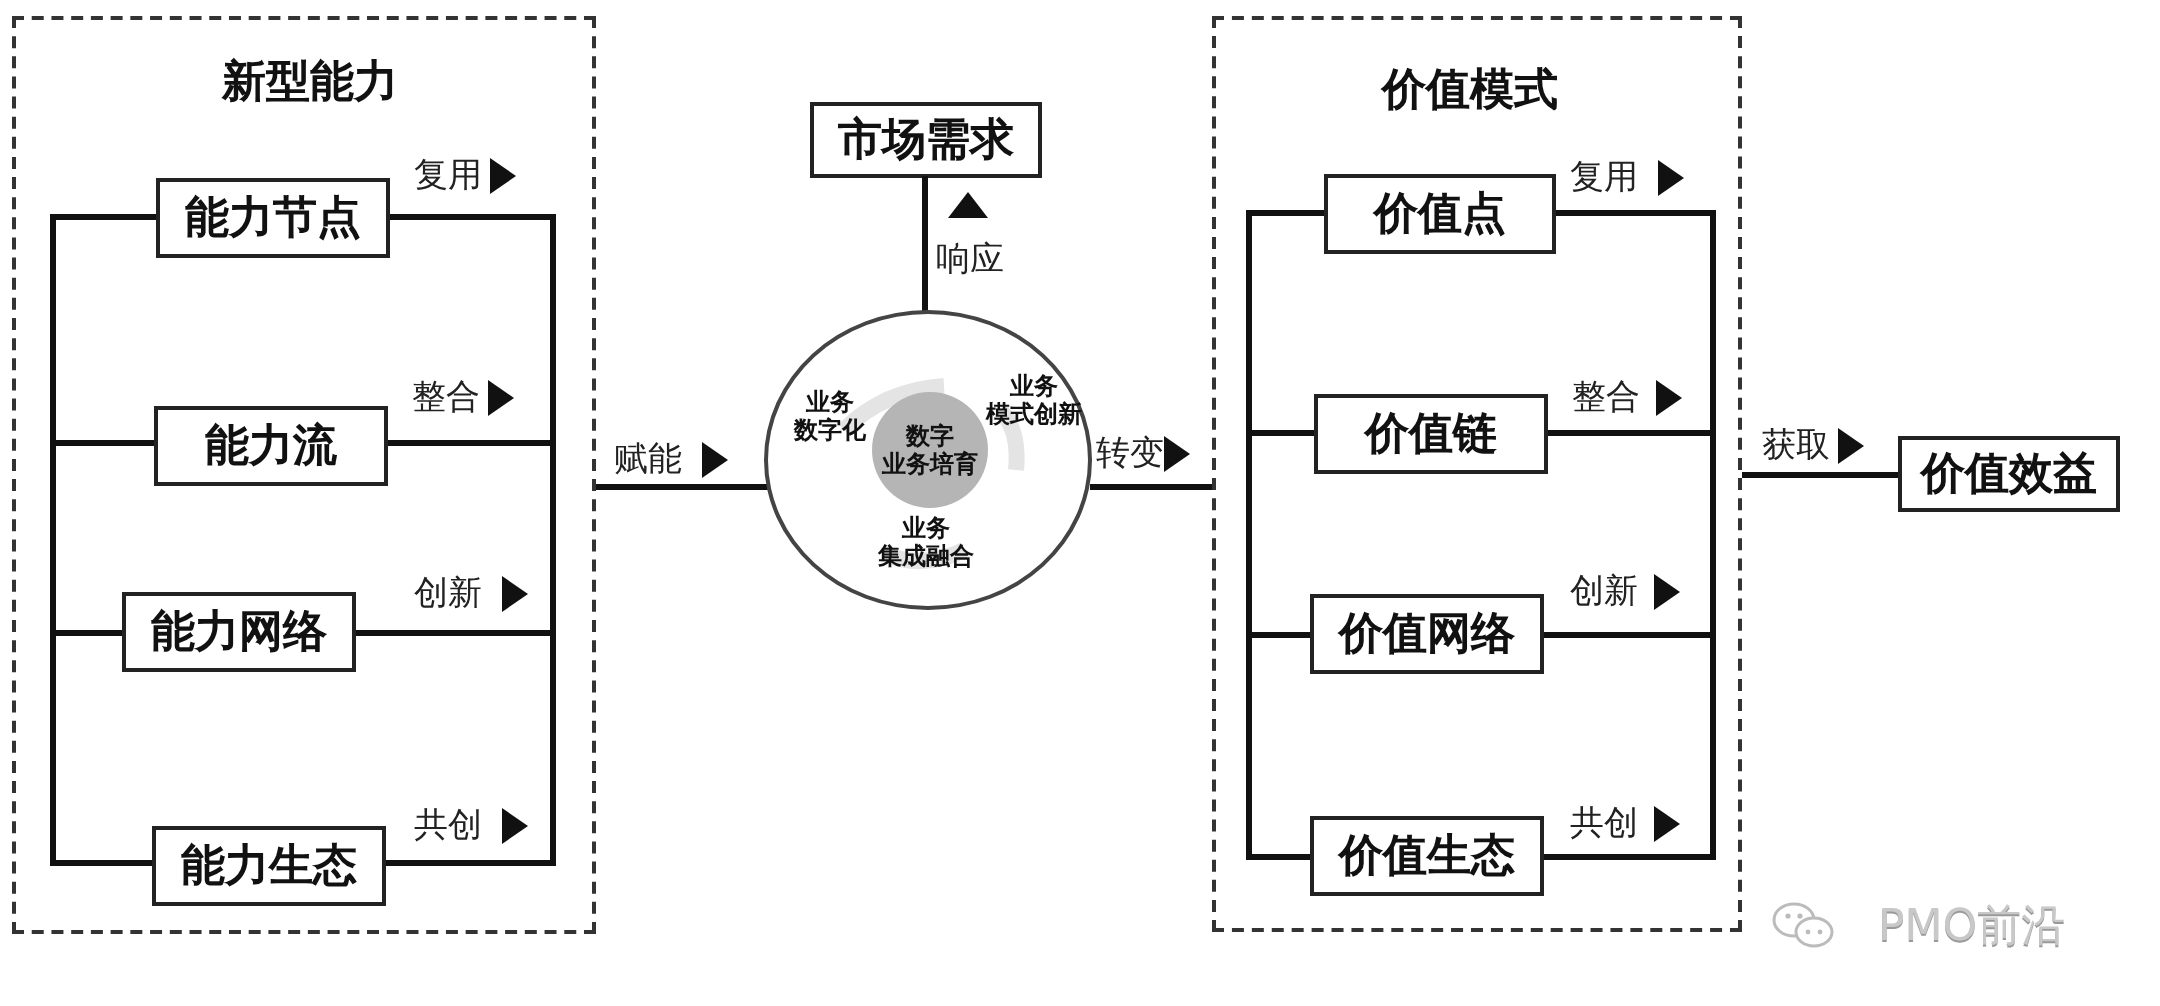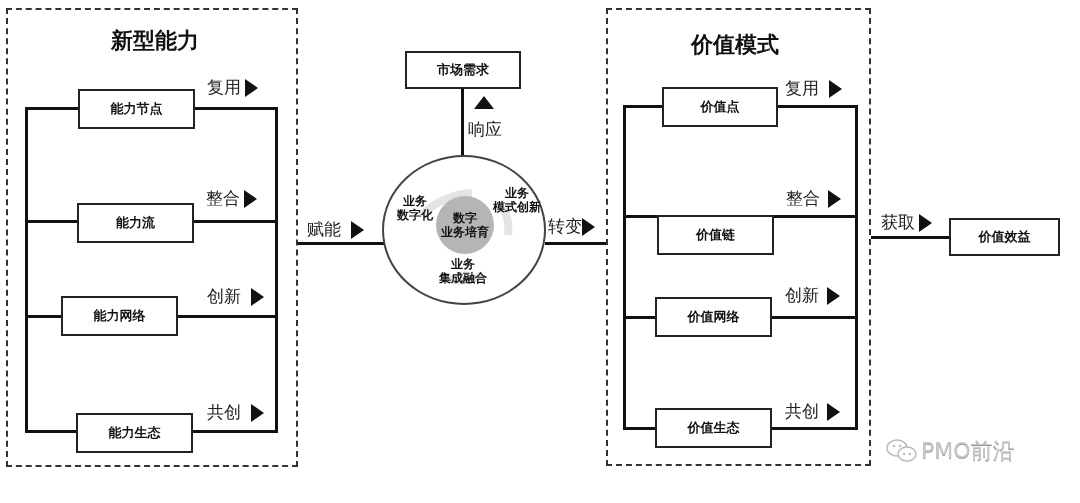--- a/index.html
+++ b/index.html
@@ -3,32 +3,32 @@
 <meta charset="utf-8">
 <style>
   html, body { margin: 0; padding: 0; background: #ffffff; }
   body { width: 1080px; height: 503px; position: relative; overflow: hidden;
          font-family: "DejaVu Sans", "Liberation Sans", sans-serif; color: #111; }
   .abs { position: absolute; }
   .dashed { position: absolute; border: 2px dashed #333; box-sizing: border-box; }
   .group-title { position: absolute; font-weight: bold; font-size: 22px; text-align: center; }
   .node { position: absolute; box-sizing: border-box; border: 2px solid #222; background: #fff;
           display: flex; align-items: center; justify-content: center;
-          font-weight: bold; font-size: 13px; }
+          font-weight: bold; font-size: 22px; }
   .hline { position: absolute; height: 3px; background: #111; }
   .vline { position: absolute; width: 3px; background: #111; }
   .tag { position: absolute; font-size: 17px; color: #222; display: flex; align-items: center; gap: 4px; white-space: nowrap; }
   .tri-r { width: 0; height: 0; border-top: 9px solid transparent; border-bottom: 9px solid transparent; border-left: 13px solid #111; display: inline-block; }
   .tri-u { width: 0; height: 0; border-left: 10px solid transparent; border-right: 10px solid transparent; border-bottom: 13px solid #111; display: inline-block; }
   .ring { position: absolute; left: 382px; top: 155px; width: 164px; height: 150px; border: 2px solid #444;
           border-radius: 50%; box-sizing: border-box; background: #fff; }
   .core { position: absolute; left: 436px; top: 196px; width: 58px; height: 58px; border-radius: 50%; background: #b5b5b5; }
   .ring-text { position: absolute; font-weight: bold; font-size: 12px; line-height: 14px; text-align: center; white-space: nowrap; }
-  .watermark { position: absolute; left: 885px; top: 436px; font-size: 22px; color: #c8c8c8;
-               display: flex; align-items: center; gap: 2px; text-shadow: 0 1px 0 #999; }
+  .watermark { position: absolute; left: 885px; top: 448px; font-size: 22px; color: #c8c8c8;
+               display: flex; align-items: center; gap: 20px; text-shadow: 0 1px 0 #999; }
 </style>
 </head>
 <body>
 
 <div class="dashed" style="left:6px;top:8px;width:292px;height:459px;"></div>
 <div class="group-title" style="left:100px;top:26px;width:110px;">新型能力</div>
 
 <div class="vline" style="left:25px;top:108px;height:325px;"></div>
 <div class="vline" style="left:275px;top:108px;height:325px;"></div>
 
@@ -105,21 +105,21 @@
 
 <div class="vline" style="left:623px;top:105px;height:325px;"></div>
 <div class="vline" style="left:855px;top:105px;height:325px;"></div>
 
 <div class="hline" style="left:623px;top:105px;width:235px;"></div>
 <div class="hline" style="left:623px;top:215px;width:235px;"></div>
 <div class="hline" style="left:623px;top:316px;width:235px;"></div>
 <div class="hline" style="left:623px;top:427px;width:235px;"></div>
 
 <div class="node" style="left:662px;top:87px;width:116px;height:40px;">价值点</div>
-<div class="node" style="left:657px;top:197px;width:117px;height:40px;margin-top:18px;">价值链</div>
+<div class="node" style="left:657px;top:197px;width:117px;height:40px;">价值链</div>
 <div class="node" style="left:655px;top:297px;width:117px;height:40px;">价值网络</div>
 <div class="node" style="left:655px;top:408px;width:117px;height:40px;font-family:Liberation Serif, serif;">价值生态</div>
 
 <div class="tag" style="left:785px;top:77px;">
     <span>复用</span>
     <span class="tri-r" style="margin-left:6px;"></span>
   </div>
 <div class="tag" style="left:786px;top:187px;">
     <span>整合</span>
     <span class="tri-r" style="margin-left:4px;"></span>

